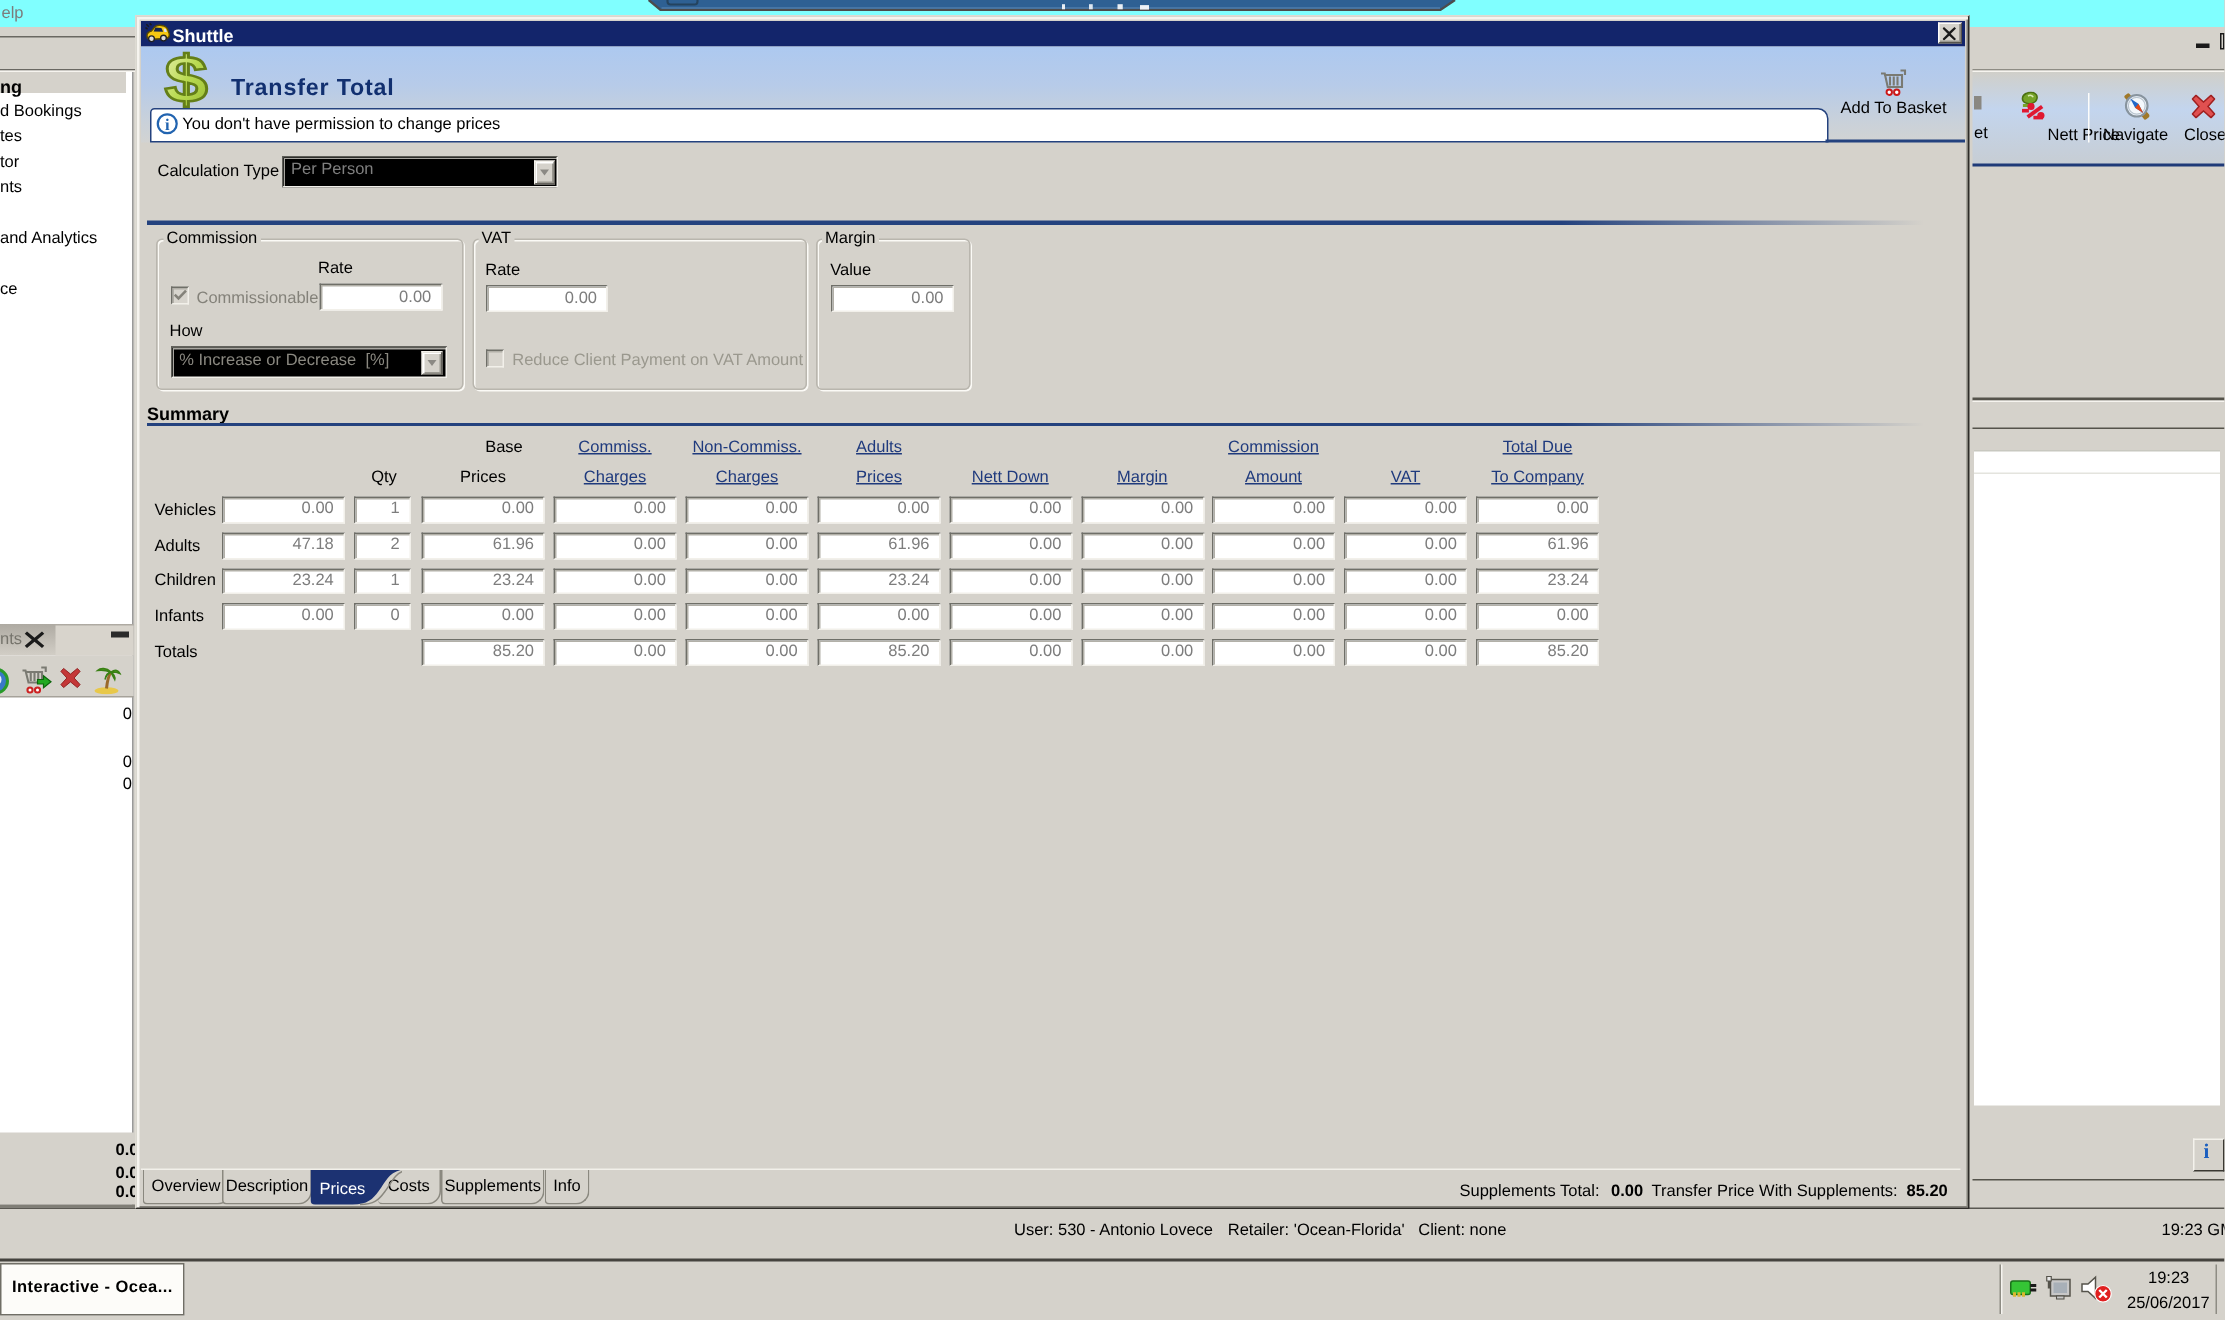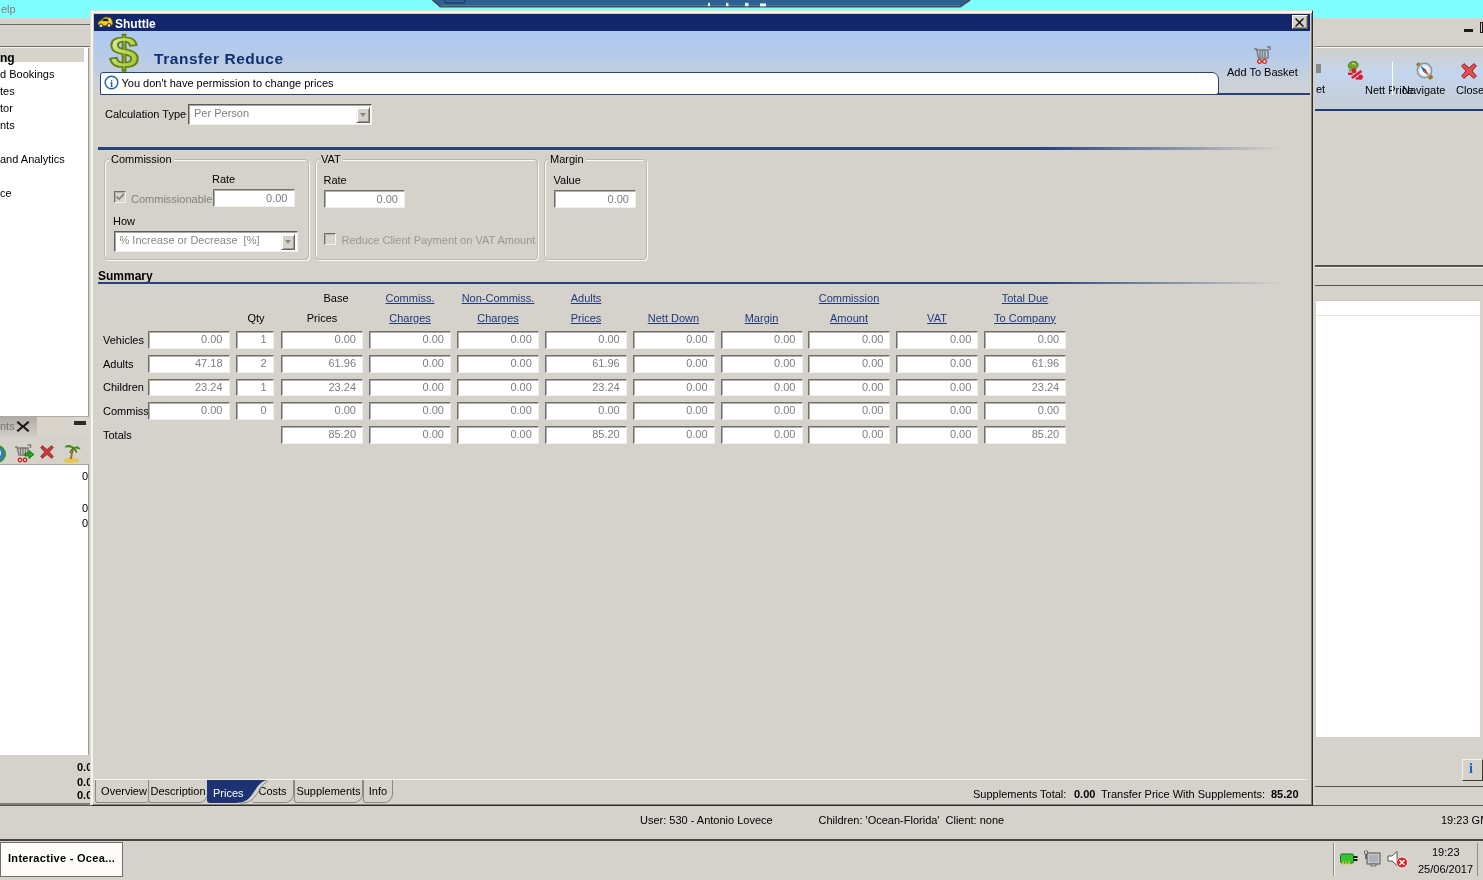--- a/index.html
+++ b/index.html
@@ -5,21 +5,21 @@
 body{position:relative;background:#d5d2cb;font-family:"Liberation Sans",sans-serif;font-size:11px;color:#000}
 .ab{position:absolute}
 .f{position:absolute;background:#fff;border:1px solid;border-color:#6f6f68 #f2f0ea #f2f0ea #6f6f68;box-shadow:inset 1px 1px 0 #b2b0a8;color:#7d7d7d;text-align:right;line-height:15px}
 .lbl{position:absolute;white-space:nowrap}
 .hl{position:absolute;white-space:nowrap;color:#1f3a7d;text-decoration:underline;text-align:center}
 .hb{position:absolute;white-space:nowrap;color:#000;text-align:center}
 .grp{position:absolute;border:1px solid #b9b6ae;border-radius:4px;box-shadow:1px 1px 0 #fbfaf6, inset 1px 1px 0 #fbfaf6}
 .gt{position:absolute;background:#d5d2cb;padding:0 2px;white-space:nowrap}
 .navy{background:linear-gradient(to right,#24427e 0%,#24427e 78%,rgba(36,66,126,0) 98%)}
 .cb{position:absolute;width:12px;height:12px;background:#d8d5ce;border:1px solid;border-color:#6f6f68 #f2f0ea #f2f0ea #6f6f68;box-shadow:inset 1px 1px 0 #b2b0a8}
-.combo{position:absolute;background:#ffffff;border:1px solid;border-color:#5d5d57 #f2f0ea #f2f0ea #5d5d57;box-shadow:inset 1px 1px 0 #a8a6a0;color:#7f7f7f;line-height:17px}
+.combo{position:absolute;background:#000000;border:1px solid;border-color:#5d5d57 #f2f0ea #f2f0ea #5d5d57;box-shadow:inset 1px 1px 0 #a8a6a0;color:#7f7f7f;line-height:17px}
 .cbtn{position:absolute;background:#d5d2cb;border:1px solid;border-color:#f4f2ec #65635d #65635d #f4f2ec;box-shadow:inset 1px 1px 0 #fff, inset -1px -1px 0 #9a9890}
 .arr{position:absolute;width:0;height:0;border-left:3.5px solid transparent;border-right:3.5px solid transparent;border-top:4px solid #8b8984}
 .tab{position:absolute;top:780px;height:23px;border:1px solid #8a887f;border-top:none;border-radius:0 0 9px 3px;color:#000;text-align:center;line-height:23px;background:#d5d2cb}
 </style></head><body>
 
 <div class="ab" style="left:0;top:0;width:1483px;height:18px;background:#80ffff"></div>
 <div class="ab" style="left:1px;top:3px;color:#7c7c7c">elp</div>
 
 <svg class="ab" style="left:432px;top:0" width="539" height="9" viewBox="0 0 539 9">
 <path d="M0 0 H538 L528.5 6.6 H8 Z" fill="#2e6093"></path>
@@ -127,22 +127,22 @@
 <div class="ab" style="left:1315px;top:266.5px;width:168px;height:1.5px;background:#f6f4ef"></div>
 <div class="ab" style="left:1315px;top:284.5px;width:168px;height:1.5px;background:#55534b"></div>
 <div class="ab" style="left:1316px;top:300px;width:164px;height:437px;background:#fff;border-top:1px solid #c8c8c0"></div>
 <div class="ab" style="left:1316px;top:315px;width:164px;height:1px;background:#e4e4de"></div>
 <div class="ab" style="left:1462px;top:759px;width:21px;height:22px;background:#d5d2cb;border:1px solid;border-color:#f4f2ec #3a3832 #3a3832 #f4f2ec"></div>
 <div class="ab" style="left:1469px;top:761px;font-family:'Liberation Serif',serif;font-weight:bold;font-size:14px;color:#1b5fbf">i</div>
 <div class="ab" style="left:1315px;top:785.5px;width:168px;height:1.5px;background:#55534b"></div>
 <div class="lbl" style="left:1441px;top:814px">19:23 GMT</div>
 
 <div class="ab" style="left:0;top:804.5px;width:1483px;height:1.5px;background:#5a5852"></div>
-<div class="lbl" style="left:640px;top:813.5px">User: 530 - Antonio Lovece</div>
-<div class="lbl" style="left:818.5px;top:813.5px">Children: 'Ocean-Florida'</div>
+<div class="lbl" style="left:676px;top:813.5px">User: 530 - Antonio Lovece</div>
+<div class="lbl" style="left:818.5px;top:813.5px">Retailer: 'Ocean-Florida'</div>
 <div class="lbl" style="left:945.5px;top:813.5px">Client: none</div>
 
 <div class="ab" style="left:0;top:838.5px;width:1483px;height:41.5px;background:#d5d2cb;border-top:2px solid #45433e"></div>
 <div class="ab" style="left:0;top:841.5px;width:123px;height:35px;background:#fdfcf9;border:1px solid #706e66"></div>
 <div class="ab" style="left:8px;top:852px;font-weight:bold;letter-spacing:0.3px">Interactive - Ocea...</div>
 <div class="ab" style="left:1333px;top:843px;width:1px;height:33px;background:#8e8c84"></div>
 <div class="ab" style="left:1334px;top:843px;width:1px;height:33px;background:#f6f4ef"></div>
 <svg class="ab" style="left:1340px;top:853px" width="19" height="13" viewBox="0 0 19 13">
     <rect x="0.5" y="1" width="13" height="9" rx="1.5" fill="#35c435" stroke="#1a701a"></rect>
     <rect x="2" y="8.5" width="2" height="3" fill="#d8b830"></rect>
@@ -186,21 +186,21 @@
 <svg class="ab" style="left:104px;top:33px" width="40" height="40" viewBox="0 0 40 40">
     <defs>
       <linearGradient id="dg" x1="0" y1="0" x2="1" y2="1">
         <stop offset="0" stop-color="#e9f4b4"></stop>
         <stop offset="0.5" stop-color="#bada52"></stop>
         <stop offset="1" stop-color="#97bd32"></stop>
       </linearGradient>
     </defs>
     <text x="17" y="35" font-family="Liberation Sans,sans-serif" font-weight="bold" font-size="44" text-anchor="middle" fill="url(#dg)" stroke="#647f18" stroke-width="1.7" transform="scale(1.18,1)">$</text>
   </svg>
-<div class="ab" style="left:154px;top:49.5px;font-weight:bold;font-size:15.5px;color:#123070;letter-spacing:0.55px">Transfer Reduce</div>
+<div class="ab" style="left:154px;top:49.5px;font-weight:bold;font-size:15.5px;color:#123070;letter-spacing:0.55px">Transfer Total</div>
 <svg class="ab" style="left:1253px;top:45px" width="19" height="19" viewBox="0 0 19 19">
     <g stroke="#7a7a72" stroke-width="1.4" fill="none">
       <path d="M1 4 h2.5 l2 9 h9.5 v-8 h-12"></path>
       <path d="M7 6 v6 M9.5 6 v6 M12 6 v6 M14 2 h3 v3"></path>
     </g>
     <circle cx="6.5" cy="16.5" r="1.8" fill="#fff" stroke="#cc1818" stroke-width="1.3"></circle>
     <circle cx="11.5" cy="16.5" r="1.8" fill="#fff" stroke="#cc1818" stroke-width="1.3"></circle>
   </svg>
 <div class="lbl" style="left:1227px;top:65.5px">Add To Basket</div>
 <div class="ab" style="left:99.5px;top:71.5px;width:1119px;height:23.5px;background:#fff;border:1.5px solid #24427e;border-radius:3px 7px 0 0"></div>
@@ -285,21 +285,21 @@
 <div class="f" style="left:236px;top:378.5px;width:37.5px;height:17.5px;padding-right:6px">1</div>
 <div class="f" style="left:281.0px;top:378.5px;width:82px;height:17.5px;padding-right:6px">23.24</div>
 <div class="f" style="left:368.9px;top:378.5px;width:82px;height:17.5px;padding-right:6px">0.00</div>
 <div class="f" style="left:456.8px;top:378.5px;width:82px;height:17.5px;padding-right:6px">0.00</div>
 <div class="f" style="left:544.7px;top:378.5px;width:82px;height:17.5px;padding-right:6px">23.24</div>
 <div class="f" style="left:632.6px;top:378.5px;width:82px;height:17.5px;padding-right:6px">0.00</div>
 <div class="f" style="left:720.5px;top:378.5px;width:82px;height:17.5px;padding-right:6px">0.00</div>
 <div class="f" style="left:808.4000000000001px;top:378.5px;width:82px;height:17.5px;padding-right:6px">0.00</div>
 <div class="f" style="left:896.3000000000001px;top:378.5px;width:82px;height:17.5px;padding-right:6px">0.00</div>
 <div class="f" style="left:984.2px;top:378.5px;width:82px;height:17.5px;padding-right:6px">23.24</div>
-<div class="lbl" style="left:103px;top:404.5px">Commiss</div>
+<div class="lbl" style="left:103px;top:404.5px">Infants</div>
 <div class="f" style="left:147.5px;top:402px;width:82px;height:17.5px;padding-right:6px">0.00</div>
 <div class="f" style="left:236px;top:402px;width:37.5px;height:17.5px;padding-right:6px">0</div>
 <div class="f" style="left:281.0px;top:402px;width:82px;height:17.5px;padding-right:6px">0.00</div>
 <div class="f" style="left:368.9px;top:402px;width:82px;height:17.5px;padding-right:6px">0.00</div>
 <div class="f" style="left:456.8px;top:402px;width:82px;height:17.5px;padding-right:6px">0.00</div>
 <div class="f" style="left:544.7px;top:402px;width:82px;height:17.5px;padding-right:6px">0.00</div>
 <div class="f" style="left:632.6px;top:402px;width:82px;height:17.5px;padding-right:6px">0.00</div>
 <div class="f" style="left:720.5px;top:402px;width:82px;height:17.5px;padding-right:6px">0.00</div>
 <div class="f" style="left:808.4000000000001px;top:402px;width:82px;height:17.5px;padding-right:6px">0.00</div>
 <div class="f" style="left:896.3000000000001px;top:402px;width:82px;height:17.5px;padding-right:6px">0.00</div>

